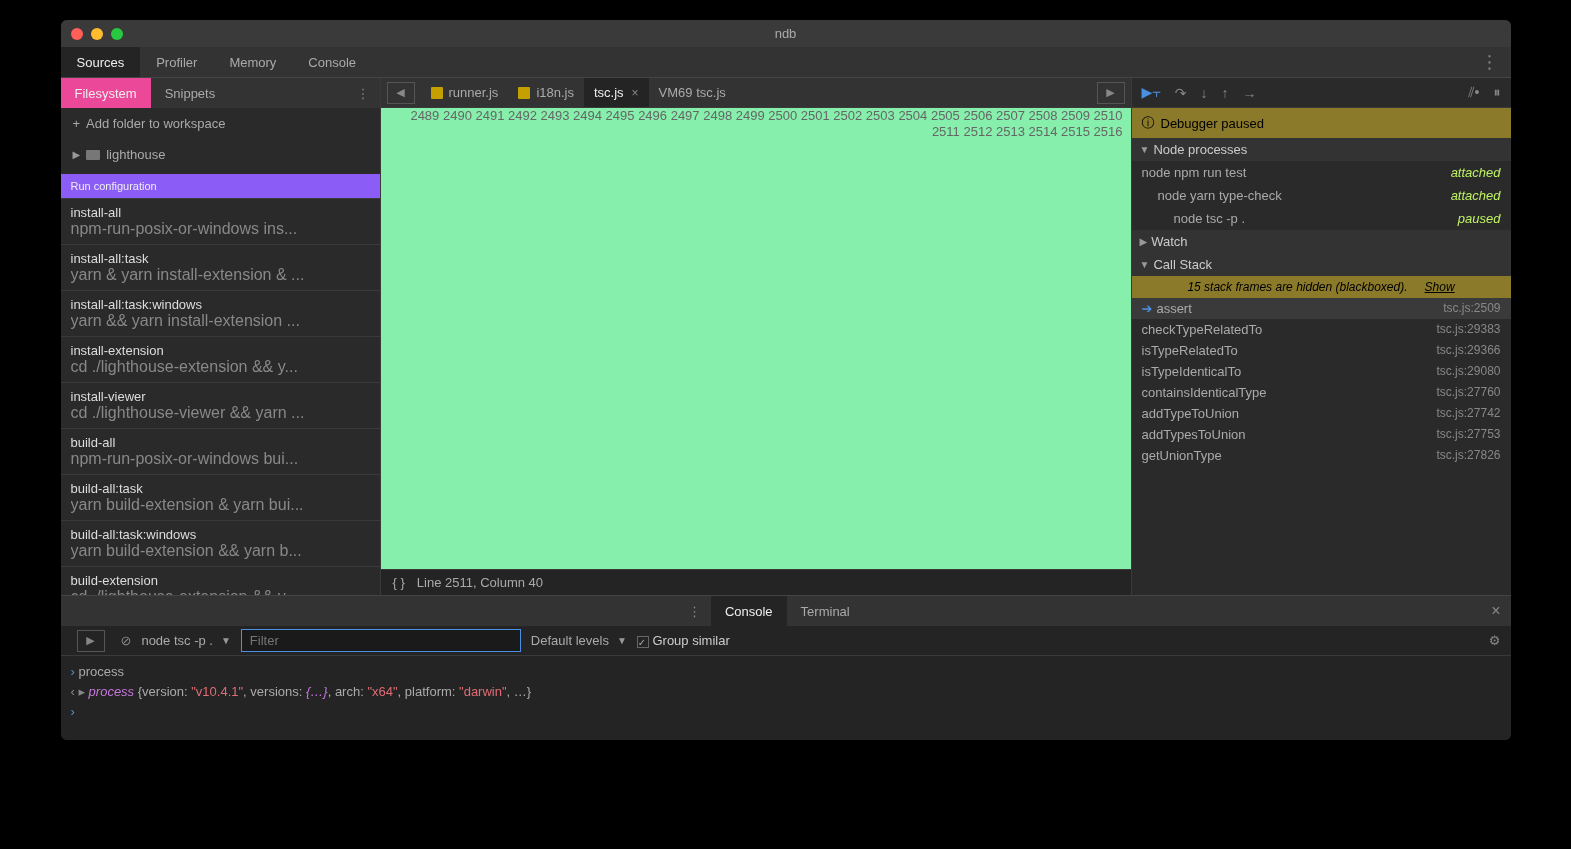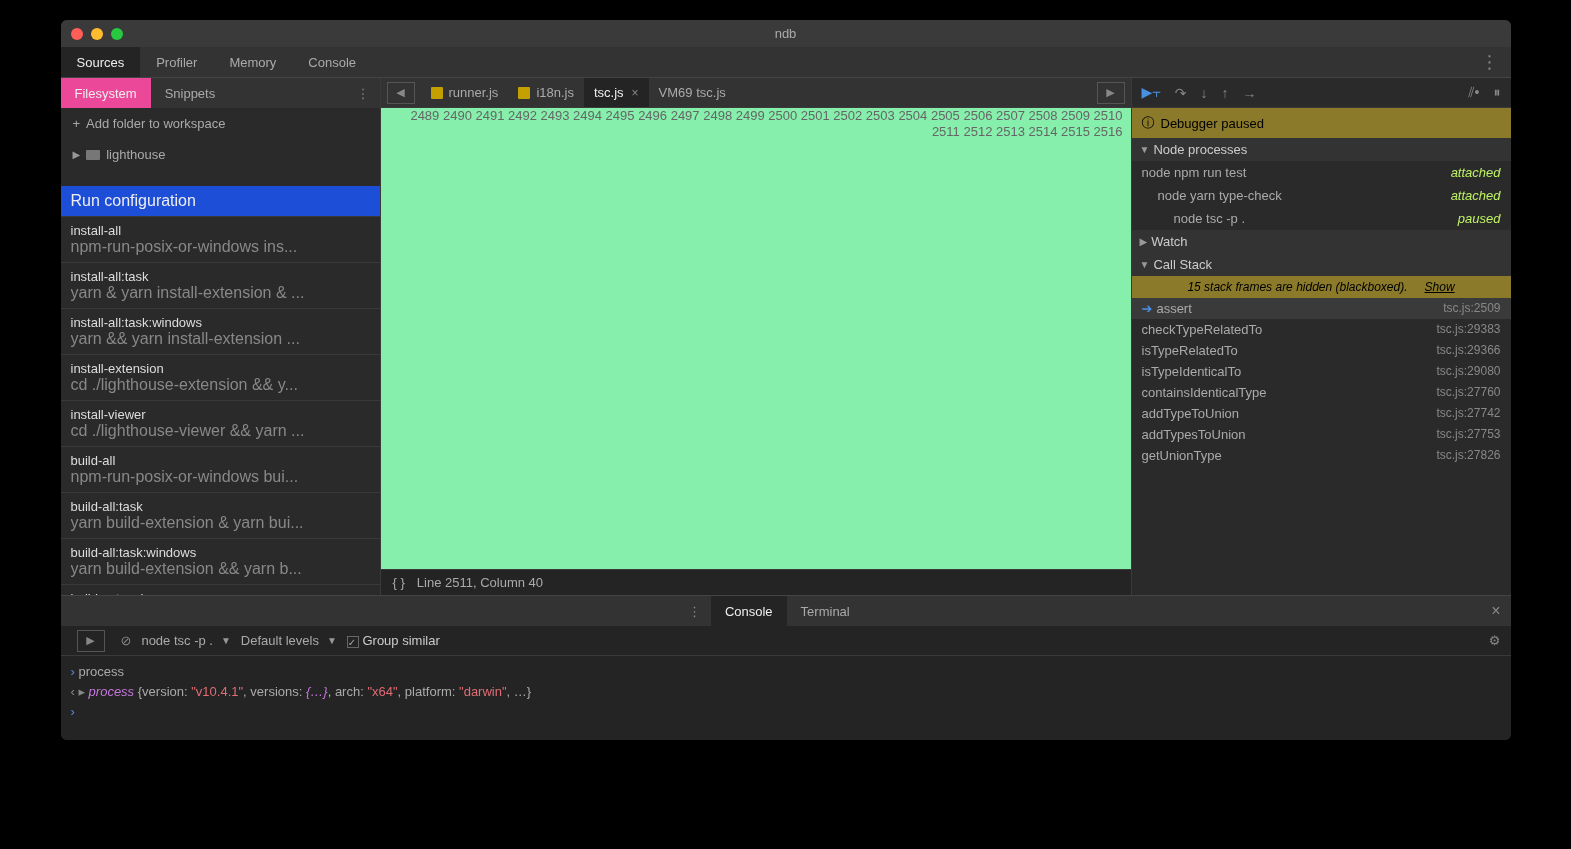--- a/index.html
+++ b/index.html
@@ -17,21 +17,21 @@
 .main-tab.active { background: #242424; color: #eee; }
 .kebab { margin-left: auto; padding: 0 12px; color: #888; font-size: 18px; }
 .workspace { display: flex; flex: 1; min-height: 0; }
 .left { width: 320px; background: #2a2a2a; display: flex; flex-direction: column; border-right: 1px solid #3a3a3a; }
 .sub-tabs { display: flex; height: 30px; background: #333; align-items: center; }
 .sub-tab { padding: 0 14px; height: 100%; display: flex; align-items: center; color: #aaa; }
 .sub-tab.active { background: #ec4899; color: #eee; }
 .sub-kebab { margin-left: auto; padding: 0 10px; color: #888; }
 .fs-row { padding: 8px 12px; color: #aaa; display: flex; align-items: center; gap: 6px; }
 .folder-icon { width: 14px; height: 10px; background: #777; border-radius: 1px; }
-.section-header { background: #1d4ed8; color: #eee; padding: 6px 10px; font-size: 16px; margin-top: 16px; }
+.section-header { background: #8b5cf6; color: #eee; padding: 6px 10px; font-size: 11px; margin-top: 4px; }
 .config-list { flex: 1; overflow: hidden; }
 .config-item { padding: 6px 10px; border-top: 1px solid #3a3a3a; }
 .config-name { color: #ddd; font-size: 13px; }
 .config-cmd { color: #888; font-size: 16px; white-space: nowrap; overflow: hidden; text-overflow: ellipsis; }
 .center { flex: 1; display: flex; flex-direction: column; background: #242424; min-width: 0; }
 .file-tabs { height: 30px; background: #333; display: flex; align-items: center; border-bottom: 1px solid #3a3a3a; }
 .nav-box { width: 28px; height: 22px; border: 1px solid #555; margin: 0 6px; display: flex; align-items: center; justify-content: center; color: #888; font-size: 11px; }
 .file-tab { padding: 0 10px; height: 100%; display: flex; align-items: center; gap: 6px; color: #aaa; font-size: 13px; }
 .file-tab.active { background: #242424; color: #eee; }
 .js-icon { width: 12px; height: 12px; background: #c4a000; border-radius: 1px; }
@@ -330,20 +330,21 @@
       <div class="bottom-tab">Terminal</div>
       <div class="bottom-close">×</div>
     </div>
     <div class="console-bar">
       <span class="nav-box" style="border:1px solid #555">▶</span>
       <span style="color:#888">⊘</span>
       <span class="ctx-select">
         <span>node tsc -p .</span>
         <span class="tri">▼</span>
       </span>
+      <input class="filter-input" placeholder="Filter" style="">
       <span class="ctx-select">
         <span>Default levels</span>
         <span class="tri">▼</span>
       </span>
       <label><span class="checkbox checked"></span> <span>Group similar</span></label>
       <span style="margin-left:auto;color:#888">⚙</span>
     </div>
     <div class="console-out">
       <div class="console-line"><span class="cl-prompt">›</span> <span>process</span></div>
       <div class="console-line"><span class="chev">‹ ▸</span> <span class="obj-key">process</span> <span id="obj-body">{version: <span class="obj-str">"v10.4.1"</span>, versions: <span class="obj-key">{…}</span>, arch: <span class="obj-str">"x64"</span>, platform: <span class="obj-str">"darwin"</span>, …}</span></div>

